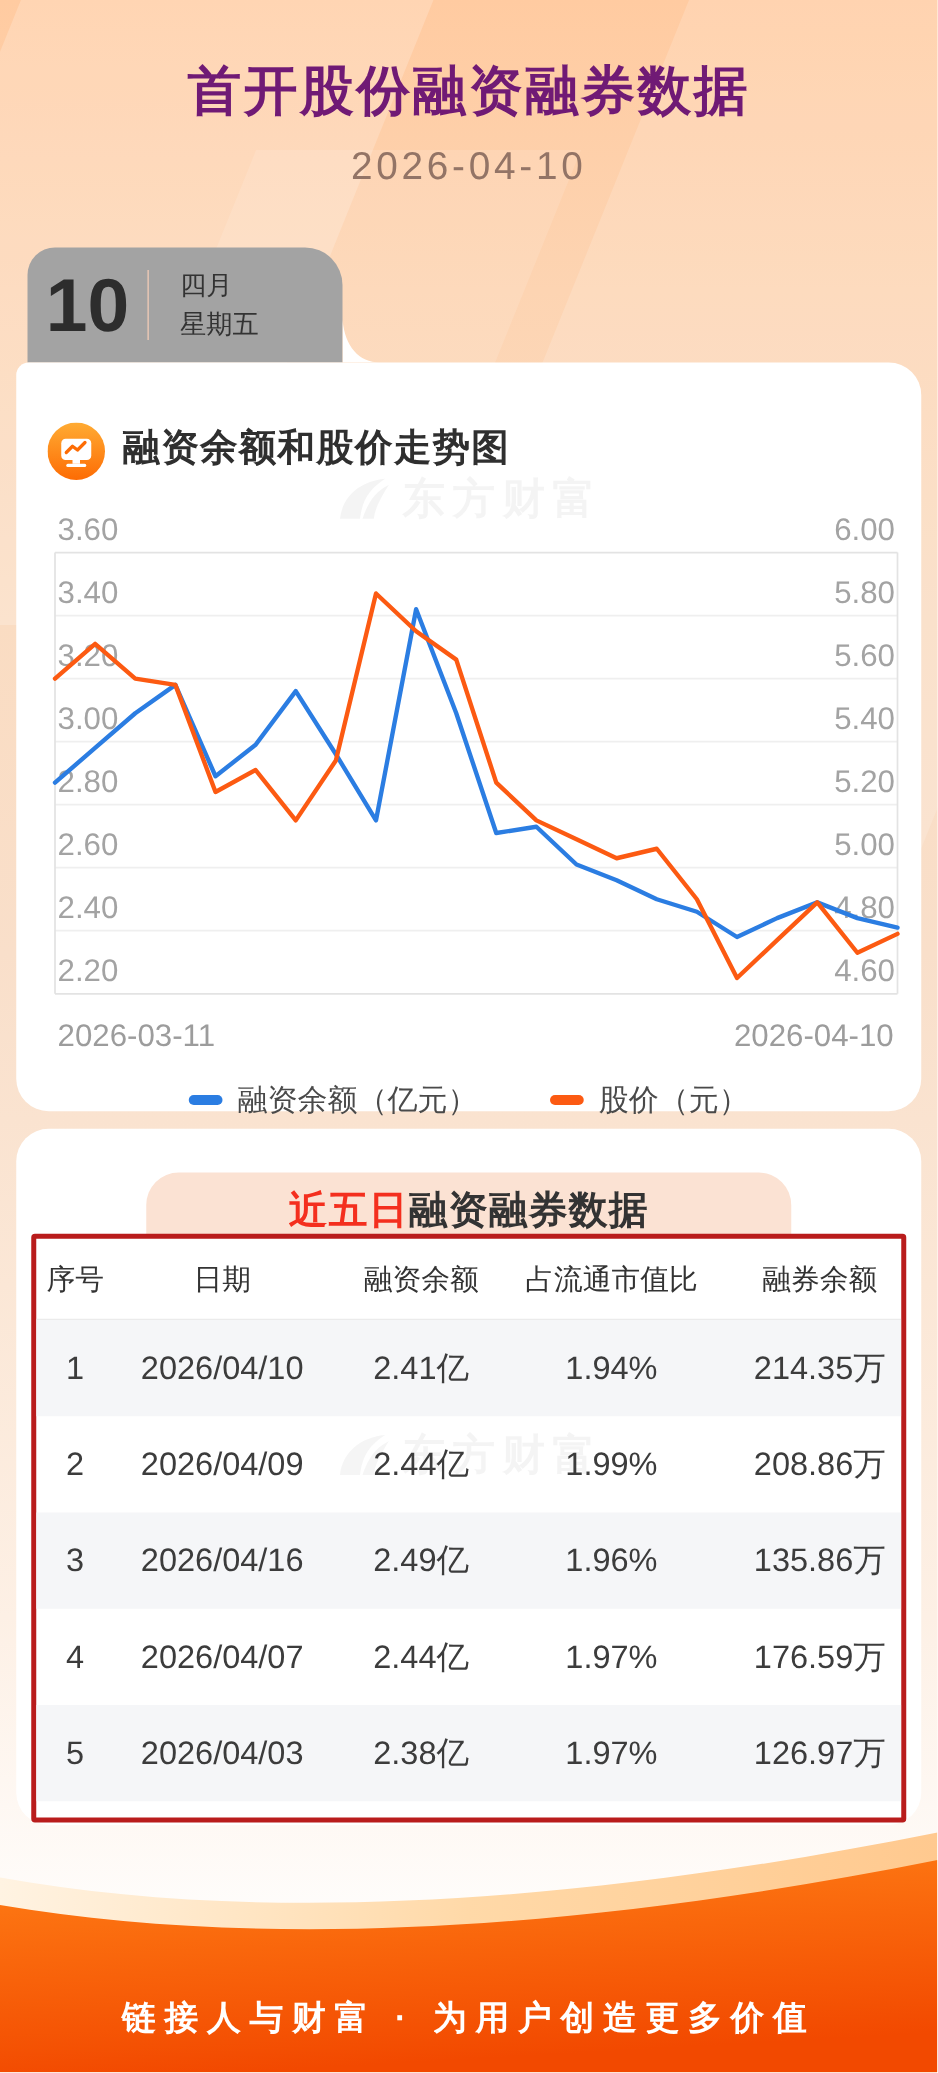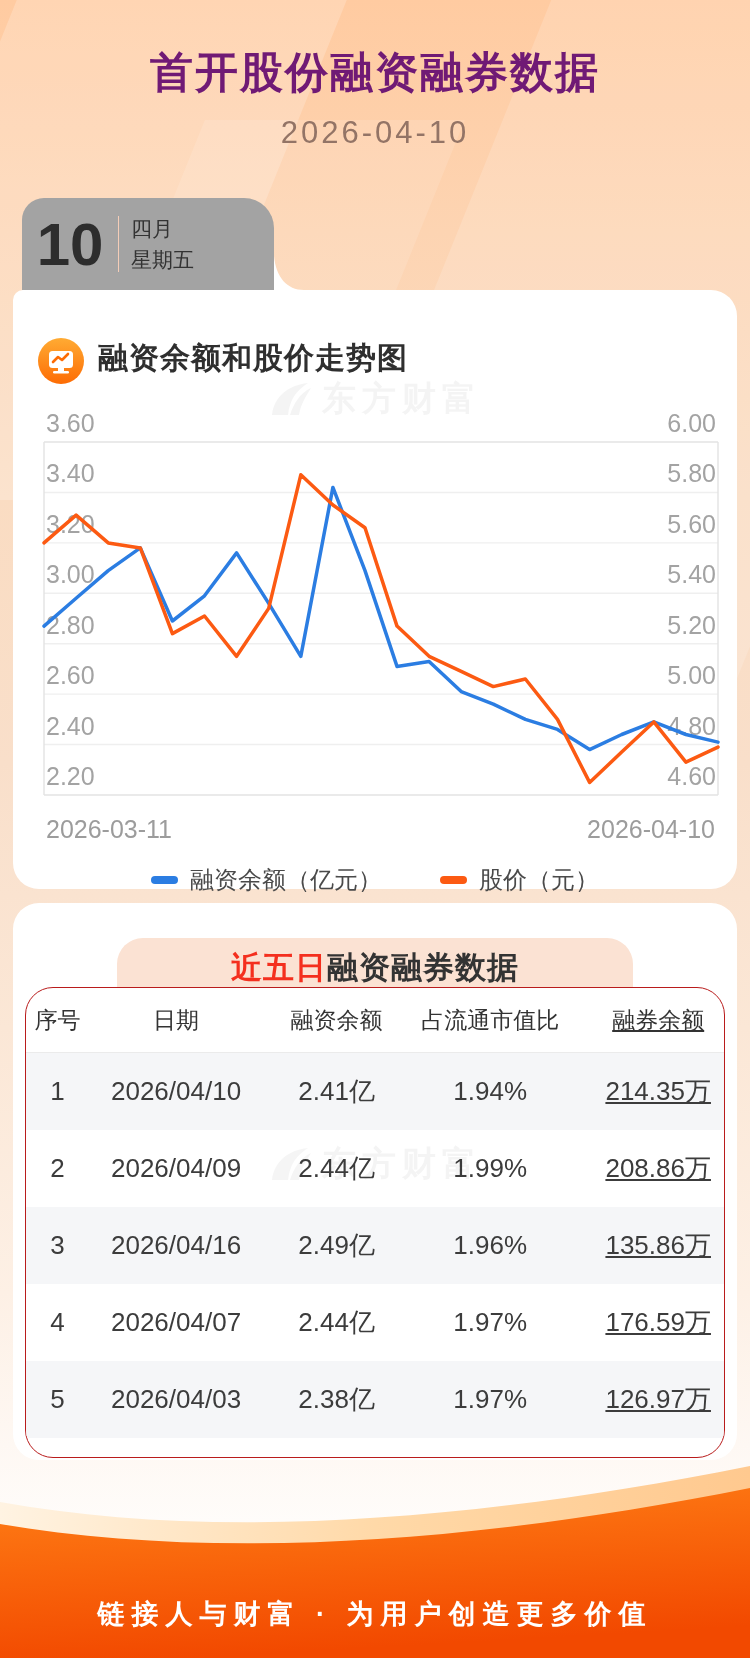--- a/index.html
+++ b/index.html
@@ -18,21 +18,21 @@
   #page-title{position:absolute;top:44px;left:0;width:100%;text-align:center;
     font-size:43px;font-weight:900;letter-spacing:2px;color:#701a75;}
   #page-date{position:absolute;top:115px;left:0;width:100%;text-align:center;
     font-size:31px;color:#937466;letter-spacing:3px;}
 
   
   #date-tab{position:absolute;left:22px;top:198px;width:252px;height:92px;background:#a3a3a3;
     border-radius:22px 30px 0 0;display:flex;align-items:center;}
   #date-day{width:96px;text-align:center;font-size:60px;font-weight:700;color:#2d2d2d;}
   #date-divider{width:1px;height:56px;background:#f5cdb8;}
-  #date-month-wrap{margin-left:12px;font-size:21px;color:#333;line-height:1.5;}
+  #date-month-wrap{margin-left:25px;font-size:21px;color:#333;line-height:1.5;}
   #tab-fillet{position:absolute;left:274px;top:256px;}
 
   
   #chart-card{position:absolute;left:13px;top:290px;width:724px;height:599px;background:#fff;
     border-radius:10px 26px 26px 26px;}
   #chart-title-row{position:absolute;left:25px;top:20px;display:flex;gap:14px;margin-top:28px;}
   #chart-title-row .t{font-size:30px;font-weight:800;color:#2f2f2f;letter-spacing:1px;}
   .watermark{position:absolute;left:0;width:100%;display:flex;justify-content:center;align-items:center;
     gap:10px;pointer-events:none;}
   .watermark .wm-text{font-size:34px;font-weight:700;letter-spacing:6px;color:rgba(60,60,60,0.055);text-align:right;}
@@ -46,26 +46,26 @@
   .legend-dash{width:27px;height:8px;border-radius:4px;}
 
   
   #table-card{position:absolute;left:13px;top:903px;width:724px;height:557px;background:#fff;border-radius:26px;}
   #banner{position:absolute;top:35px;left:50%;transform:translateX(-50%);width:516px;height:110px;
     background:#fbe2d3;border-radius:26px;}
   #table-title{position:absolute;top:44px;left:0;width:100%;text-align:center;
     font-size:31px;font-weight:800;letter-spacing:1px;color:#333;}
   #table-title .hl{color:#f42f1e;}
   #inner-table{position:absolute;left:12px;top:84px;width:700px;height:471px;background:#fff;
-    border:1px solid #b91c1c;border-radius:28px;overflow:hidden;box-sizing:border-box;}
+    border:4px solid #b91c1c;border-radius:3px;overflow:hidden;box-sizing:border-box;}
   .trow{display:grid;grid-template-columns:9% 25% 21% 23% 22%;align-items:center;text-align:center;}
   #thead-row{height:64px;font-size:23px;color:#333;border-bottom:1px solid #ebebeb;}
   .drow{height:77px;font-size:26px;color:#3c3c3c;}
   .drow:nth-child(odd){background:#f5f6f8;}
-  .col-last{padding-left:22px;text-decoration:underline;}
+  .col-last{padding-left:22px;}
 
   
   #footer-svg{position:absolute;left:0;top:1458px;}
   #footer-slogan{position:absolute;left:0;top:1596px;width:100%;text-align:center;
     font-size:27px;font-weight:700;color:#fff;letter-spacing:7px;}
 </style>
 </head>
 <body>
 
 <div class="streak" id="streak1"></div>

